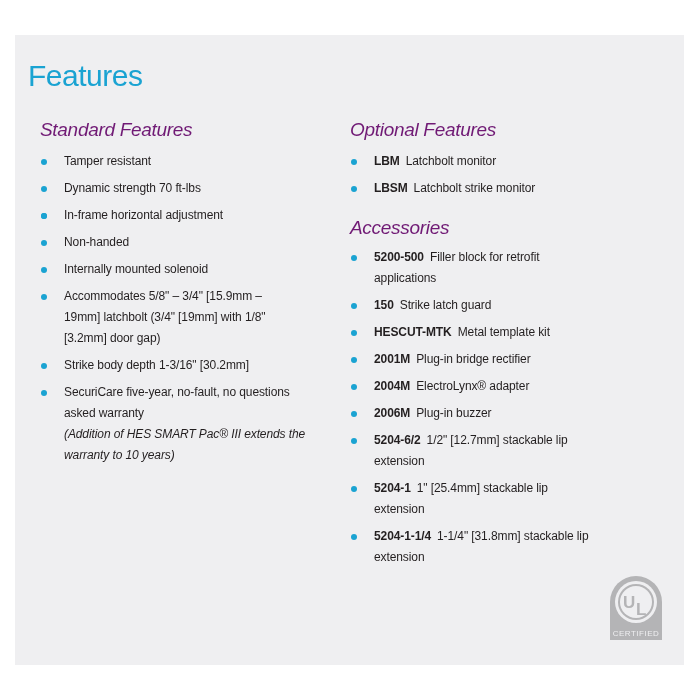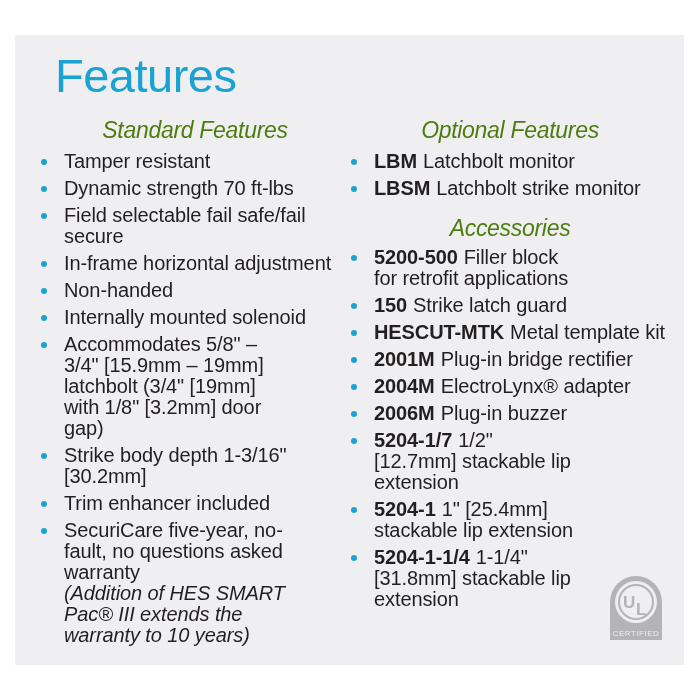--- a/index.html
+++ b/index.html
@@ -6,34 +6,34 @@
   body {
     width: 700px; height: 700px; background: #ffffff; position: relative; overflow: hidden;
     font-family: "Liberation Sans", "DejaVu Sans", sans-serif;
     color: #231f20;
   }
   .panel {
     position: absolute; left: 15px; top: 35px; width: 669px; height: 630px;
     background: #efeff1;
   }
   .title {
-    position: absolute; left: 55px; top: 52px; margin: 0;
-    font-size: 47px; font-weight: normal; color: #1aa3d2; letter-spacing: -0.5px;
+    position: absolute; left: 28px; top: 52px; margin: 0;
+    font-size: 30px; font-weight: normal; color: #1aa3d2; letter-spacing: -0.5px;
     line-height: 48px;
   }
   .col { position: absolute; top: 115px; }
   .col.left { left: 40px; width: 310px; }
   .col.right { left: 350px; width: 320px; }
   .section-heading {
-    margin: 0; font-style: italic; font-weight: normal; color: #4d7c0f;
-    font-size: 23px; line-height: 30px; letter-spacing: -0.3px; text-align: center;
+    margin: 0; font-style: italic; font-weight: normal; color: #701a75;
+    font-size: 19px; line-height: 30px; letter-spacing: -0.3px;
   }
   ul.items { list-style: none; margin: 0; padding: 0; }
   ul.items li {
-    position: relative; padding-left: 24px; font-size: 20px; line-height: 21px;
+    position: relative; padding-left: 24px; font-size: 12px; line-height: 21px;
     margin-top: 6px; letter-spacing: -0.1px;
   }
   ul.items li .bullet {
     position: absolute; left: 1px; top: 8px; width: 6px; height: 6px; border-radius: 50%;
     background: #1aa3d2;
   }
   .code { font-weight: bold; margin-right: 6px; }
   .note { font-style: italic; display: block; }
   .right .section-heading.acc { margin-top: 14px; }
   .ul-logo {
@@ -45,47 +45,46 @@
 
 <div class="panel"></div>
 
 <h1 class="title">Features</h1>
 
 <div class="col left">
   <h2 class="section-heading">Standard Features</h2>
   <ul class="items">
     <li><span class="bullet"></span><span>Tamper resistant</span></li>
     <li><span class="bullet"></span><span>Dynamic strength 70 ft-lbs</span></li>
-    <li><span class="bullet"></span><span>Field selectable fail safe/fail secure</span></li>
+    <li><span class="bullet"></span></li>
     <li><span class="bullet"></span><span>In-frame horizontal adjustment</span></li>
     <li><span class="bullet"></span><span>Non-handed</span></li>
     <li><span class="bullet"></span><span>Internally mounted solenoid</span></li>
     <li style="width:210px"><span class="bullet"></span><span>Accommodates 5/8" – 3/4" [15.9mm – 19mm] latchbolt (3/4" [19mm] with 1/8" [3.2mm] door gap)</span></li>
     <li><span class="bullet"></span><span>Strike body depth 1-3/16" [30.2mm]</span></li>
-    <li><span class="bullet"></span><span>Trim enhancer included</span></li>
     <li style="width:250px"><span class="bullet"></span><span>SecuriCare five-year, no-fault, no questions asked warranty</span><span class="note">(Addition of HES SMART Pac® III extends the warranty to 10 years)</span></li>
   </ul>
 </div>
 
 <div class="col right">
   <h2 class="section-heading">Optional Features</h2>
   <ul class="items">
     <li><span class="bullet"></span><span class="code">LBM</span><span>Latchbolt monitor</span></li>
     <li><span class="bullet"></span><span class="code">LBSM</span><span>Latchbolt strike monitor</span></li>
   </ul>
 
   <h2 class="section-heading acc">Accessories</h2>
   <ul class="items" style="margin-top:-2px">
     <li style="width:200px"><span class="bullet"></span><span class="code">5200-500</span><span>Filler block for retrofit applications</span></li>
     <li><span class="bullet"></span><span class="code">150</span><span>Strike latch guard</span></li>
     <li><span class="bullet"></span><span class="code">HESCUT-MTK</span><span>Metal template kit</span></li>
     <li><span class="bullet"></span><span class="code">2001M</span><span>Plug-in bridge rectifier</span></li>
     <li><span class="bullet"></span><span class="code">2004M</span><span>ElectroLynx® adapter</span></li>
     <li><span class="bullet"></span><span class="code">2006M</span><span>Plug-in buzzer</span></li>
-    <li style="width:200px"><span class="bullet"></span><span class="code">5204-1/7</span><span>1/2" [12.7mm] stackable lip extension</span></li>
+    <li style="width:200px"><span class="bullet"></span><span class="code">5204-6/2</span><span>1/2" [12.7mm] stackable lip extension</span></li>
     <li style="width:200px"><span class="bullet"></span><span class="code">5204-1</span><span>1" [25.4mm] stackable lip extension</span></li>
     <li style="width:230px"><span class="bullet"></span><span class="code">5204-1-1/4</span><span>1-1/4" [31.8mm] stackable lip extension</span></li>
   </ul>
 </div>
 
 <div class="ul-logo">
   <svg width="56" height="68" viewBox="0 0 56 68">
     <path d="M2 66 L2 28 A26 26 0 0 1 54 28 L54 66 Z" fill="#b4b4b6"></path>
     <circle cx="28" cy="28" r="21" fill="#efeff1"></circle>
     <circle cx="28" cy="28" r="18" fill="#b4b4b6"></circle>

